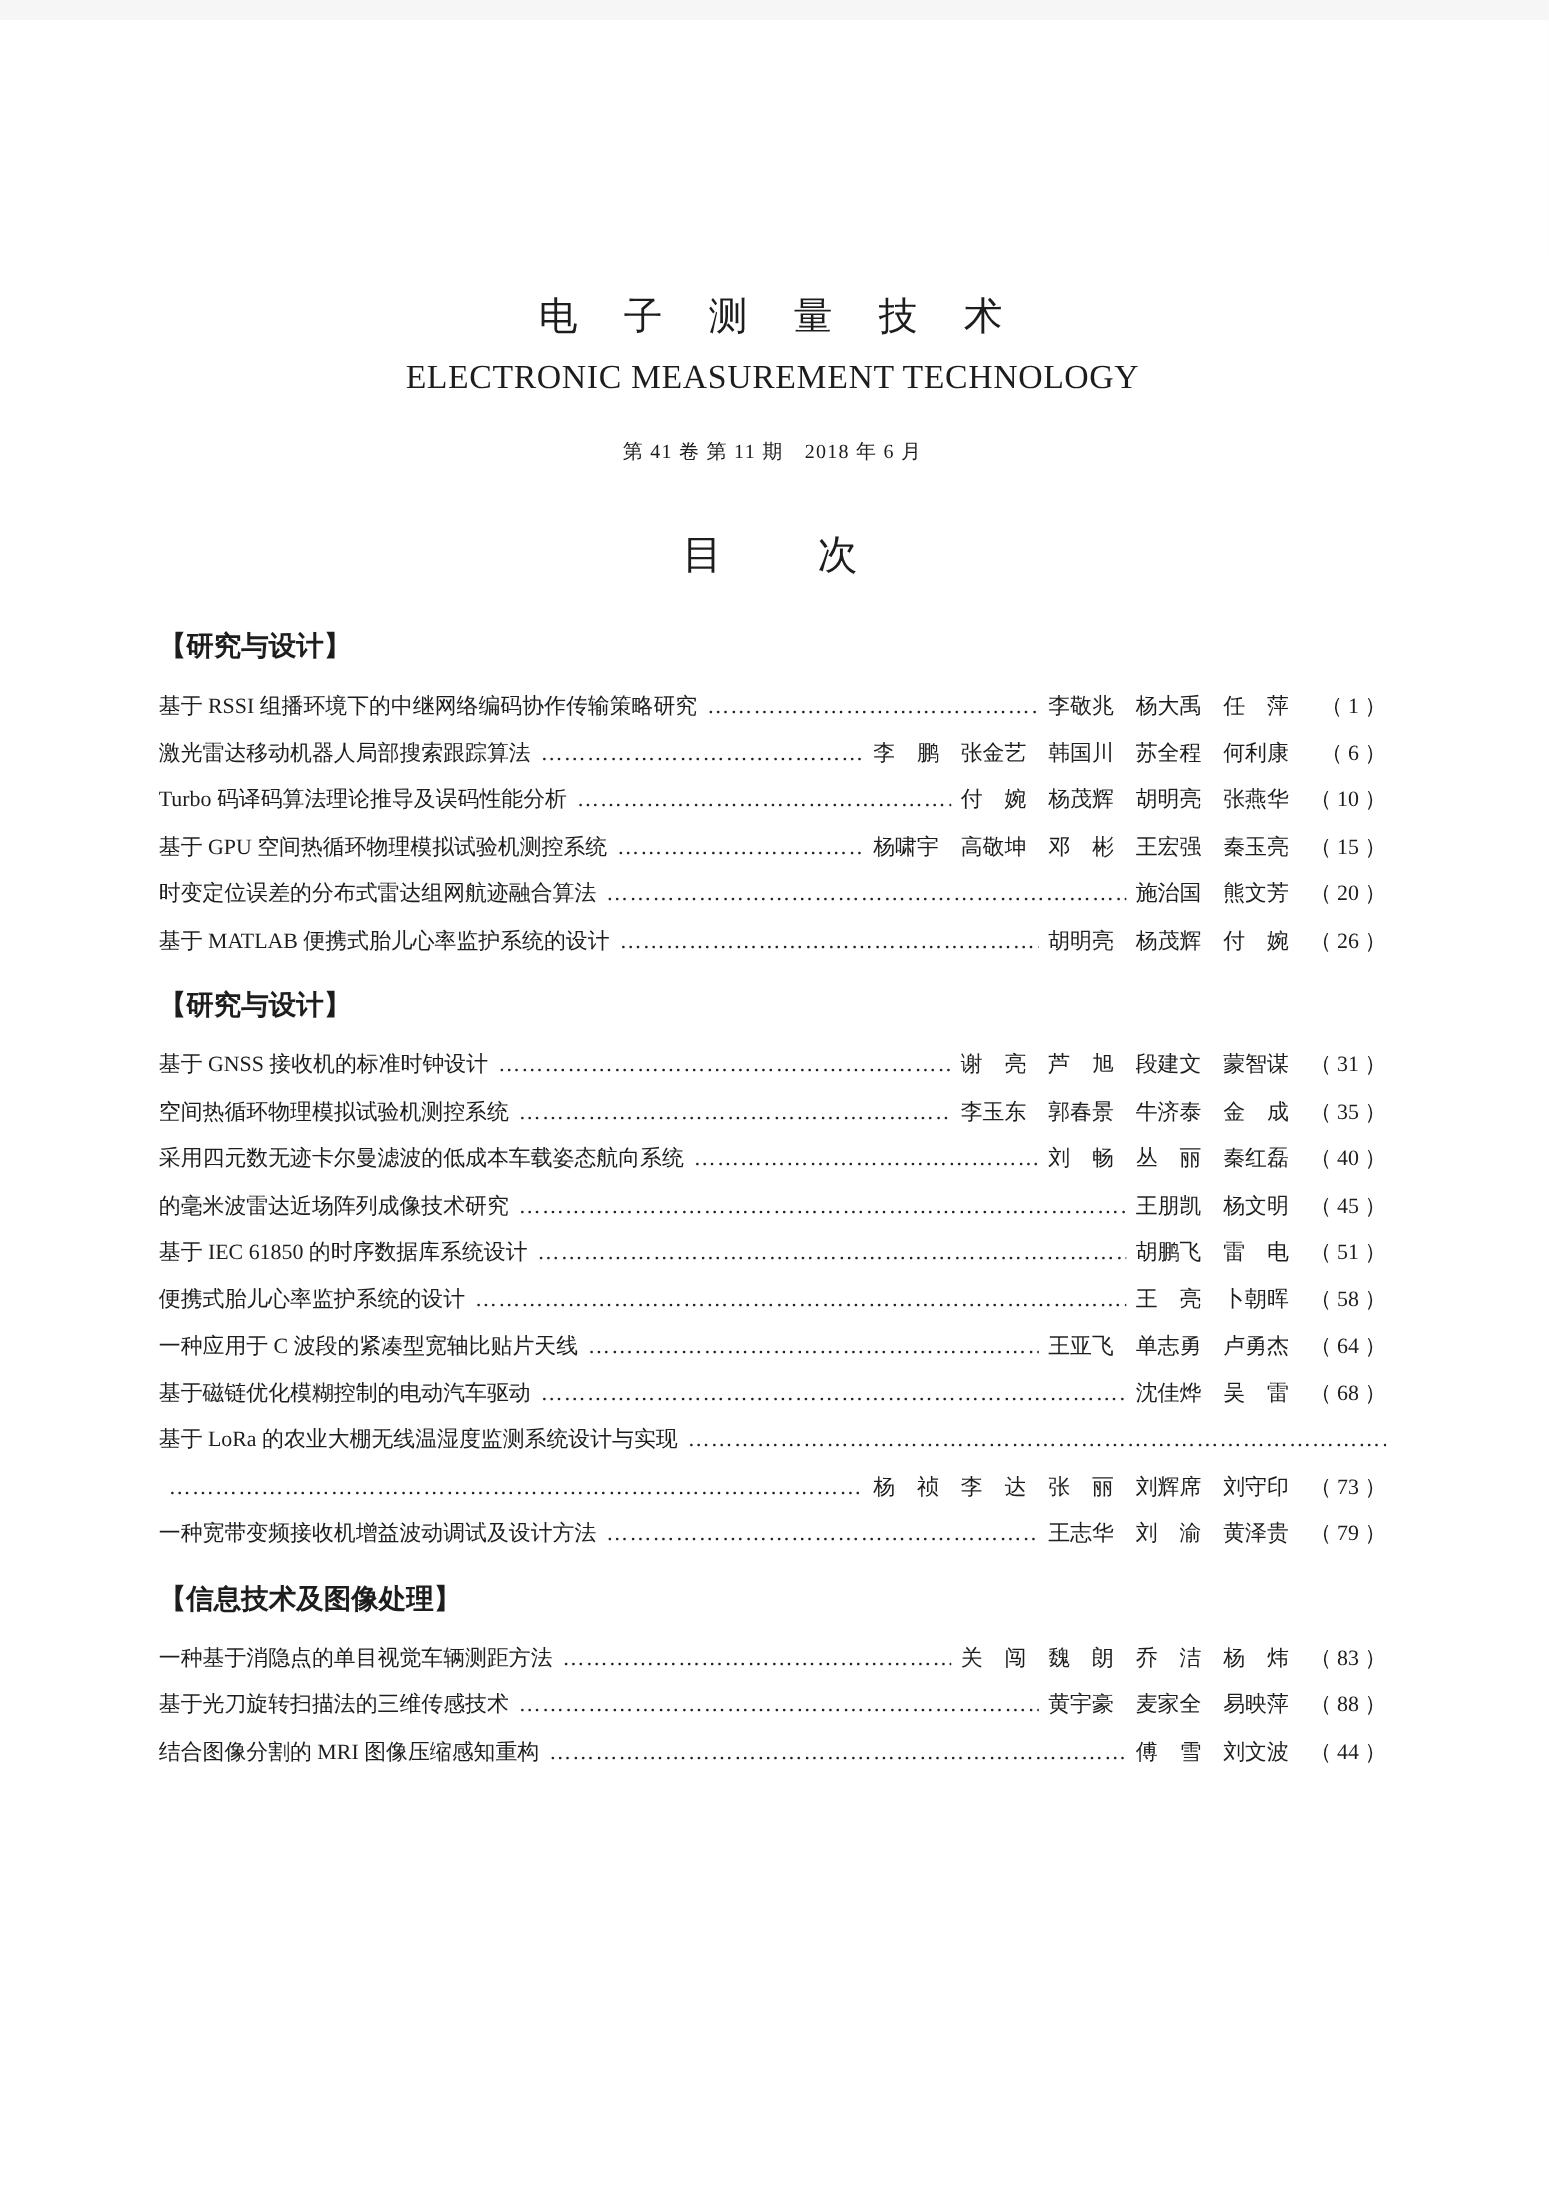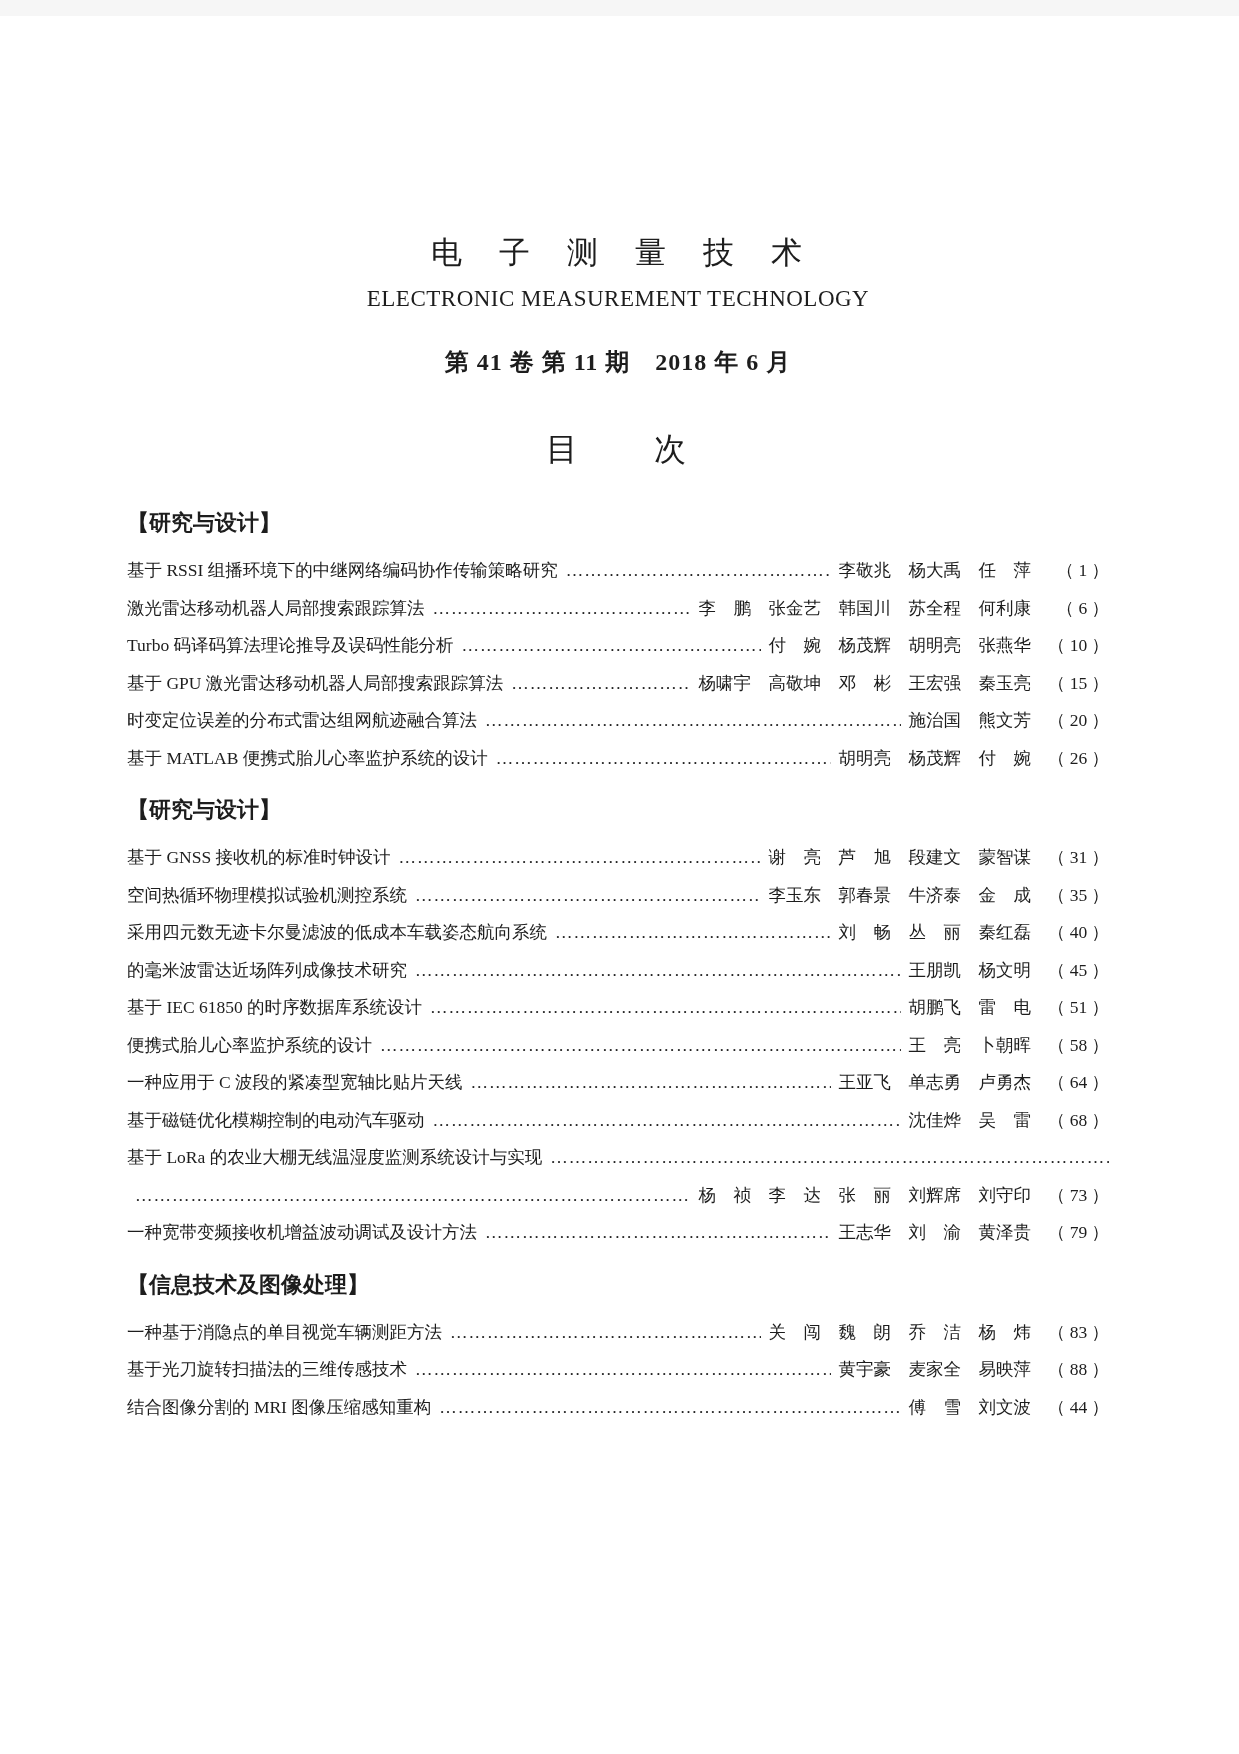--- a/index.html
+++ b/index.html
@@ -18,30 +18,29 @@
     padding: 216px 130px 64px 127px;
     background: #ffffff;
   }
   .header { text-align: center; }
   .title-cn {
     font-size: 31px;
     letter-spacing: 3px;
     white-space: nowrap;
   }
   .title-en {
-    font-size: 23px;
+    font-size: 27px;
     margin-top: 12px;
     letter-spacing: 0.5px;
     white-space: nowrap;
   }
   .issue {
-    font-size: 24px;
+    font-size: 16px;
     margin-top: 34px;
     letter-spacing: 1px;
-    font-weight: bold;
   }
   .toc-title {
     font-size: 32px;
     font-weight: normal;
     margin-top: 50px;
     letter-spacing: 4px;
   }
   .sections { margin-top: 30px; }
   .section { margin-top: 6px; }
   .section-heading {
@@ -109,21 +108,21 @@
   </div>
 
   <div class="entry layout-normal">
     <span class="entry-title">Turbo 码译码算法理论推导及误码性能分析</span>
     <span class="entry-leader">………………………………………………………………………………………………………………………………………………………………………………………………………………………………………………</span>
     <span class="entry-authors">付　婉　杨茂辉　胡明亮　张燕华</span>
     <span class="entry-page">（ 10 ）</span>
   </div>
 
   <div class="entry layout-normal">
-    <span class="entry-title">基于 GPU 激光雷达移动机器人局部搜索跟踪算法</span>
+    <span class="entry-title">基于 GPU 空间热循环物理模拟试验机测控系统</span>
     <span class="entry-leader">………………………………………………………………………………………………………………………………………………………………………………………………………………………………………………</span>
     <span class="entry-authors">杨啸宇　高敬坤　邓　彬　王宏强　秦玉亮</span>
     <span class="entry-page">（ 15 ）</span>
   </div>
 
   <div class="entry layout-normal">
     <span class="entry-title">时变定位误差的分布式雷达组网航迹融合算法</span>
     <span class="entry-leader">………………………………………………………………………………………………………………………………………………………………………………………………………………………………………………</span>
     <span class="entry-authors">施治国　熊文芳</span>
     <span class="entry-page">（ 20 ）</span>

